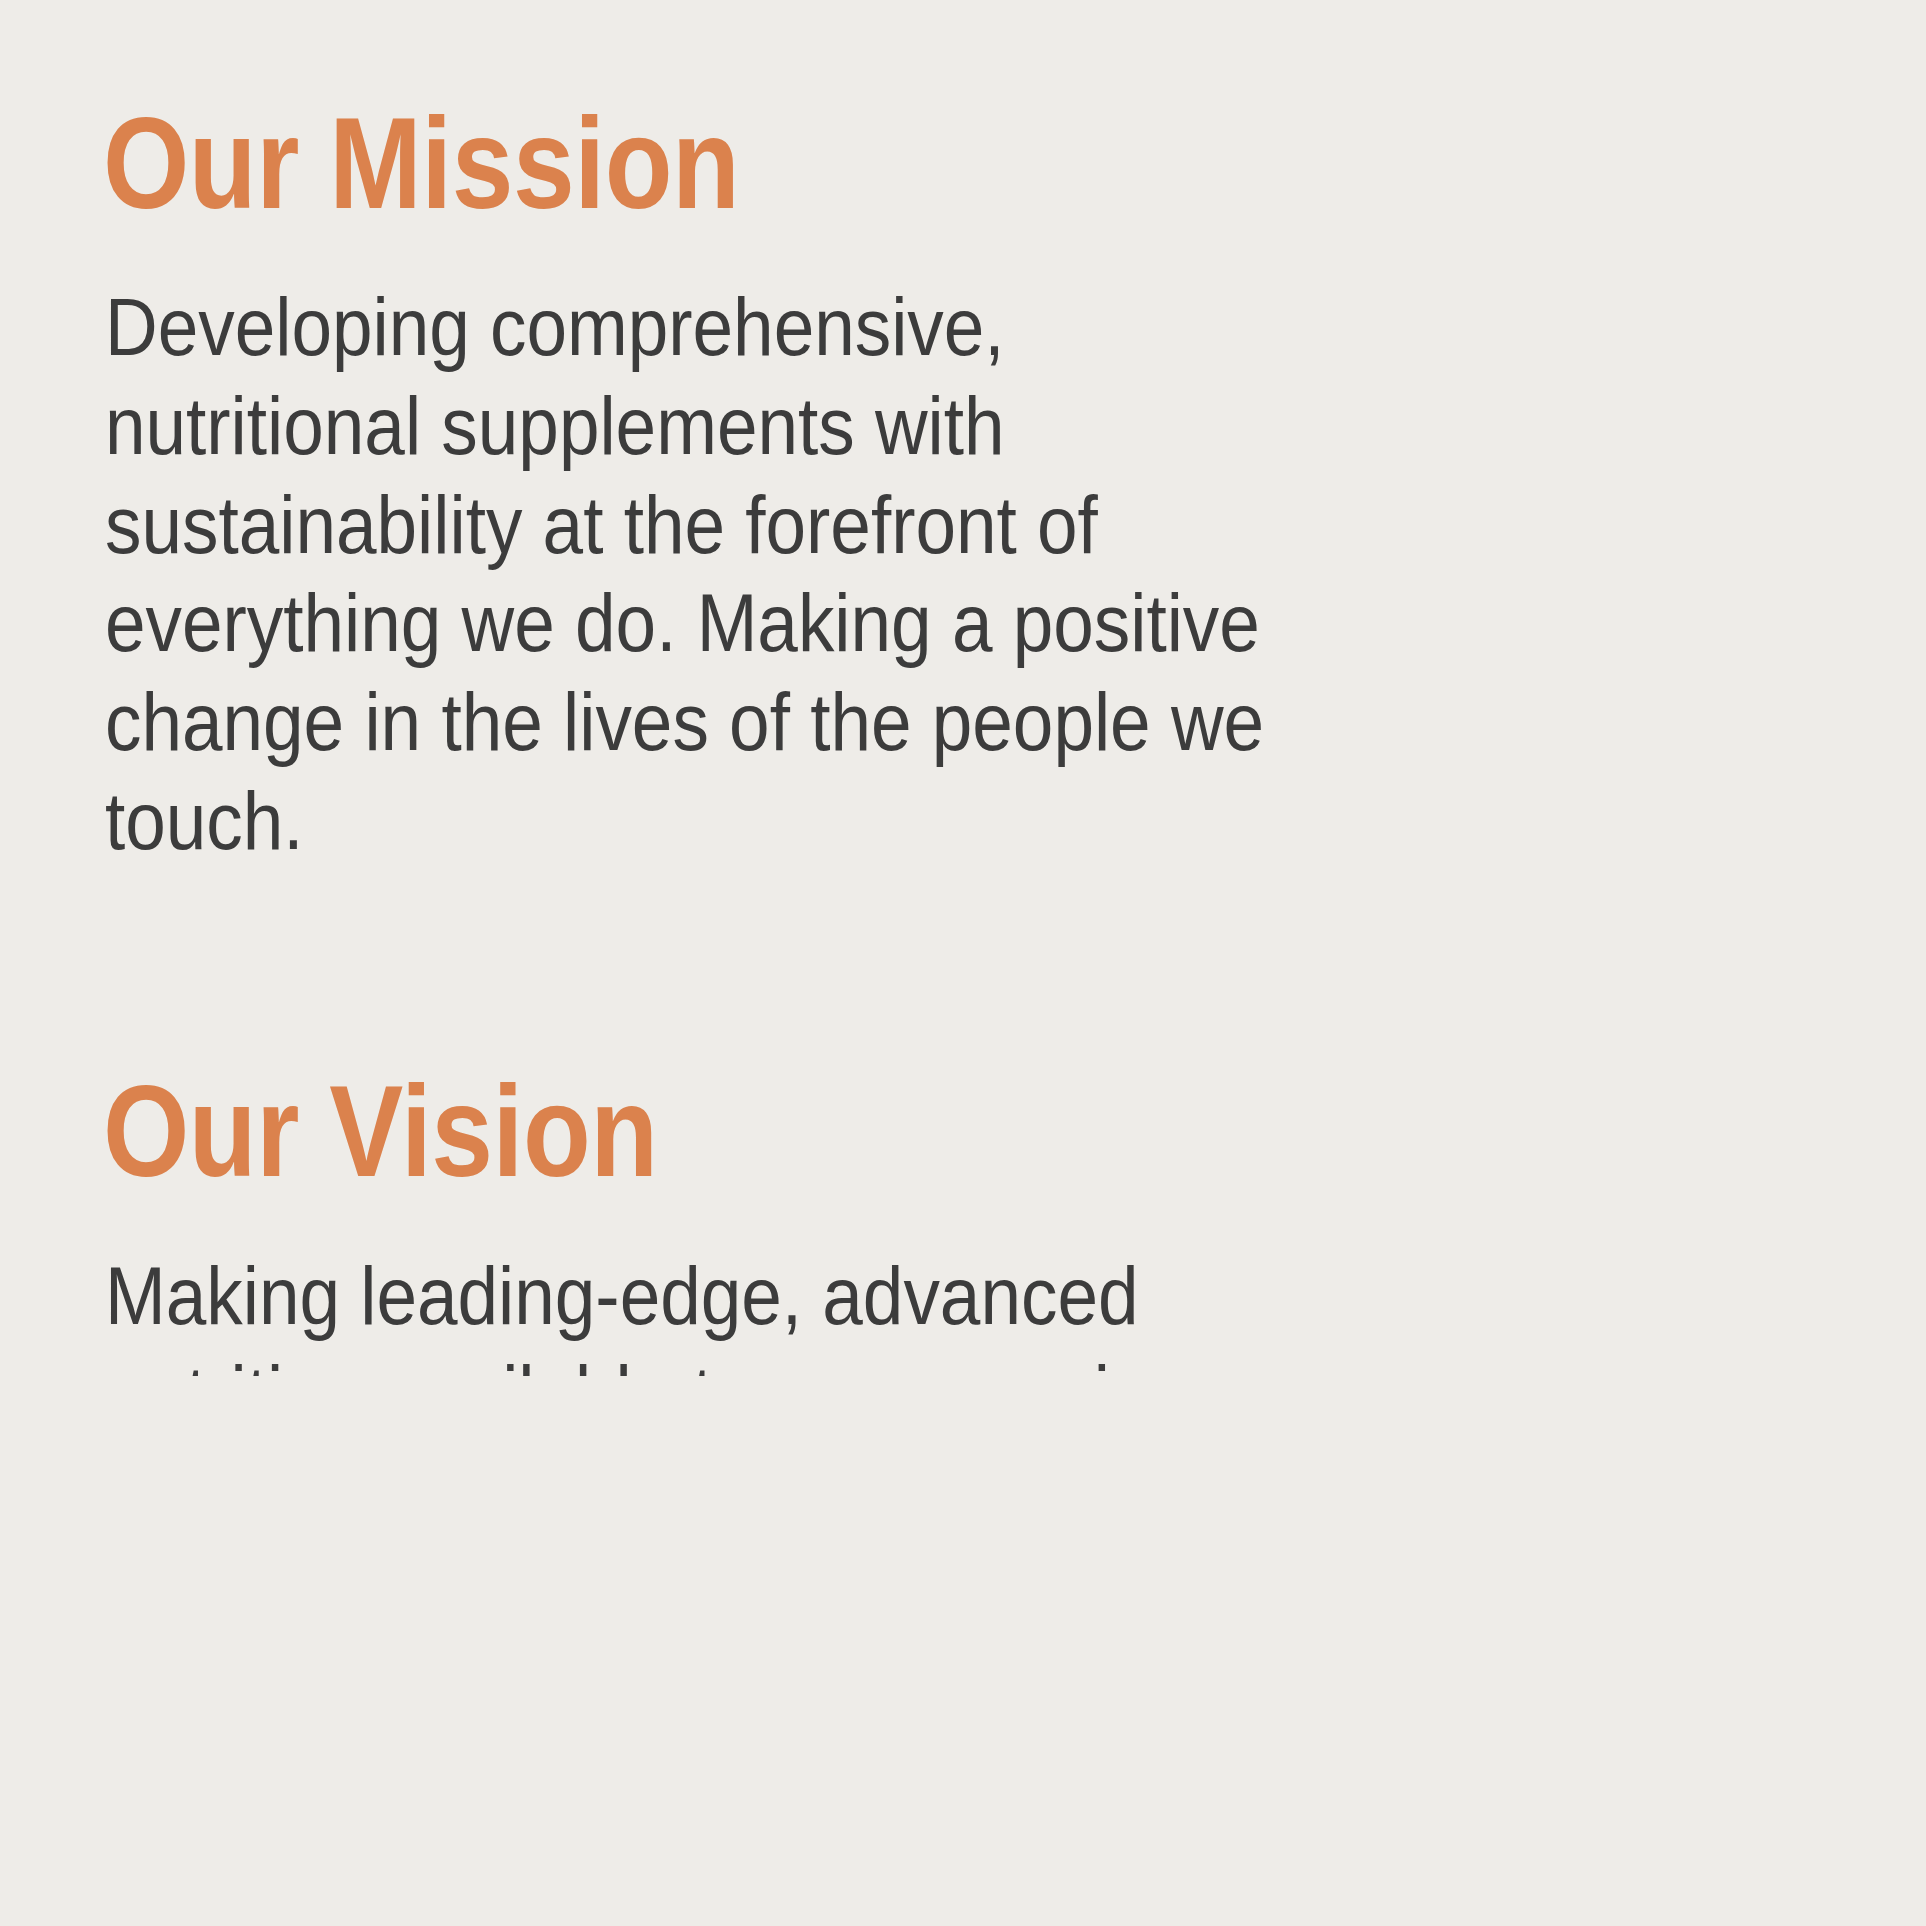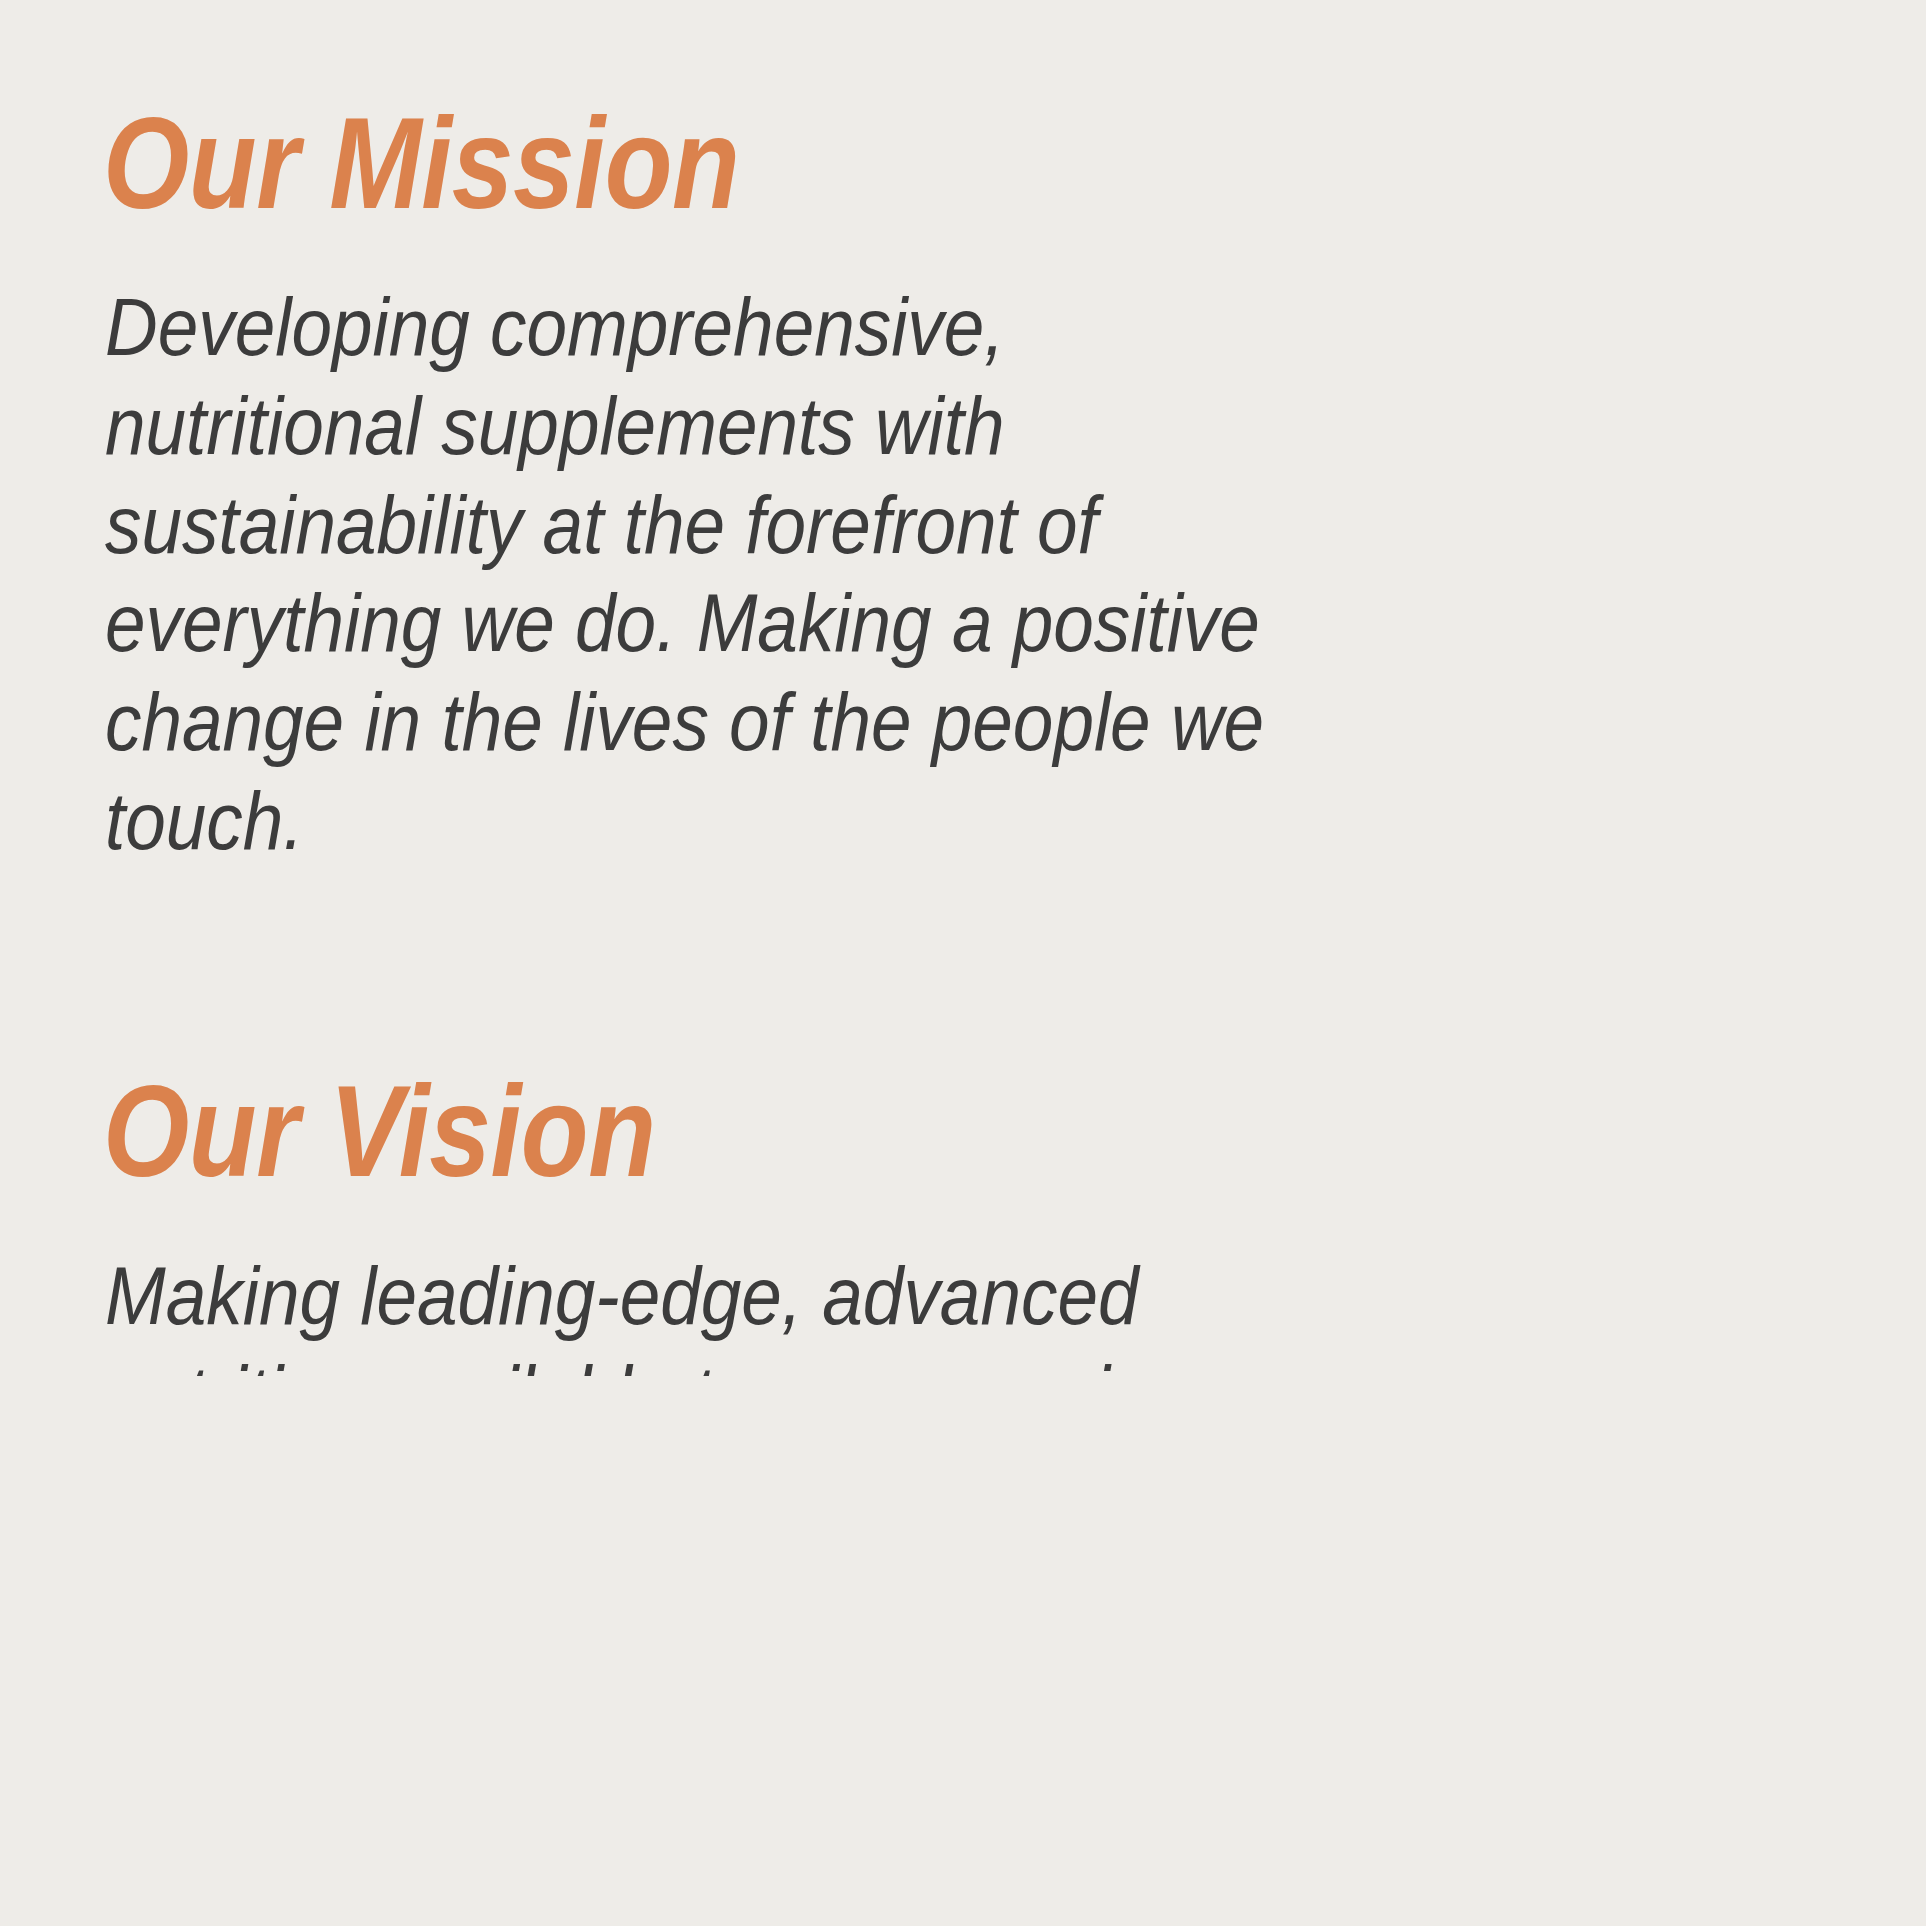--- a/index.html
+++ b/index.html
@@ -17,21 +17,20 @@
     position: relative;
   }
 
   .canvas {
     position: relative;
     width: 1927px;
     height: 1376px;
     background: #EEECE8;
     box-sizing: border-box;
     overflow: hidden;
-    font-style: italic;
   }
 
   
   .content {
     position: absolute;
     left: 103px;
     top: 0;
     width: 1683px;
   }
 

